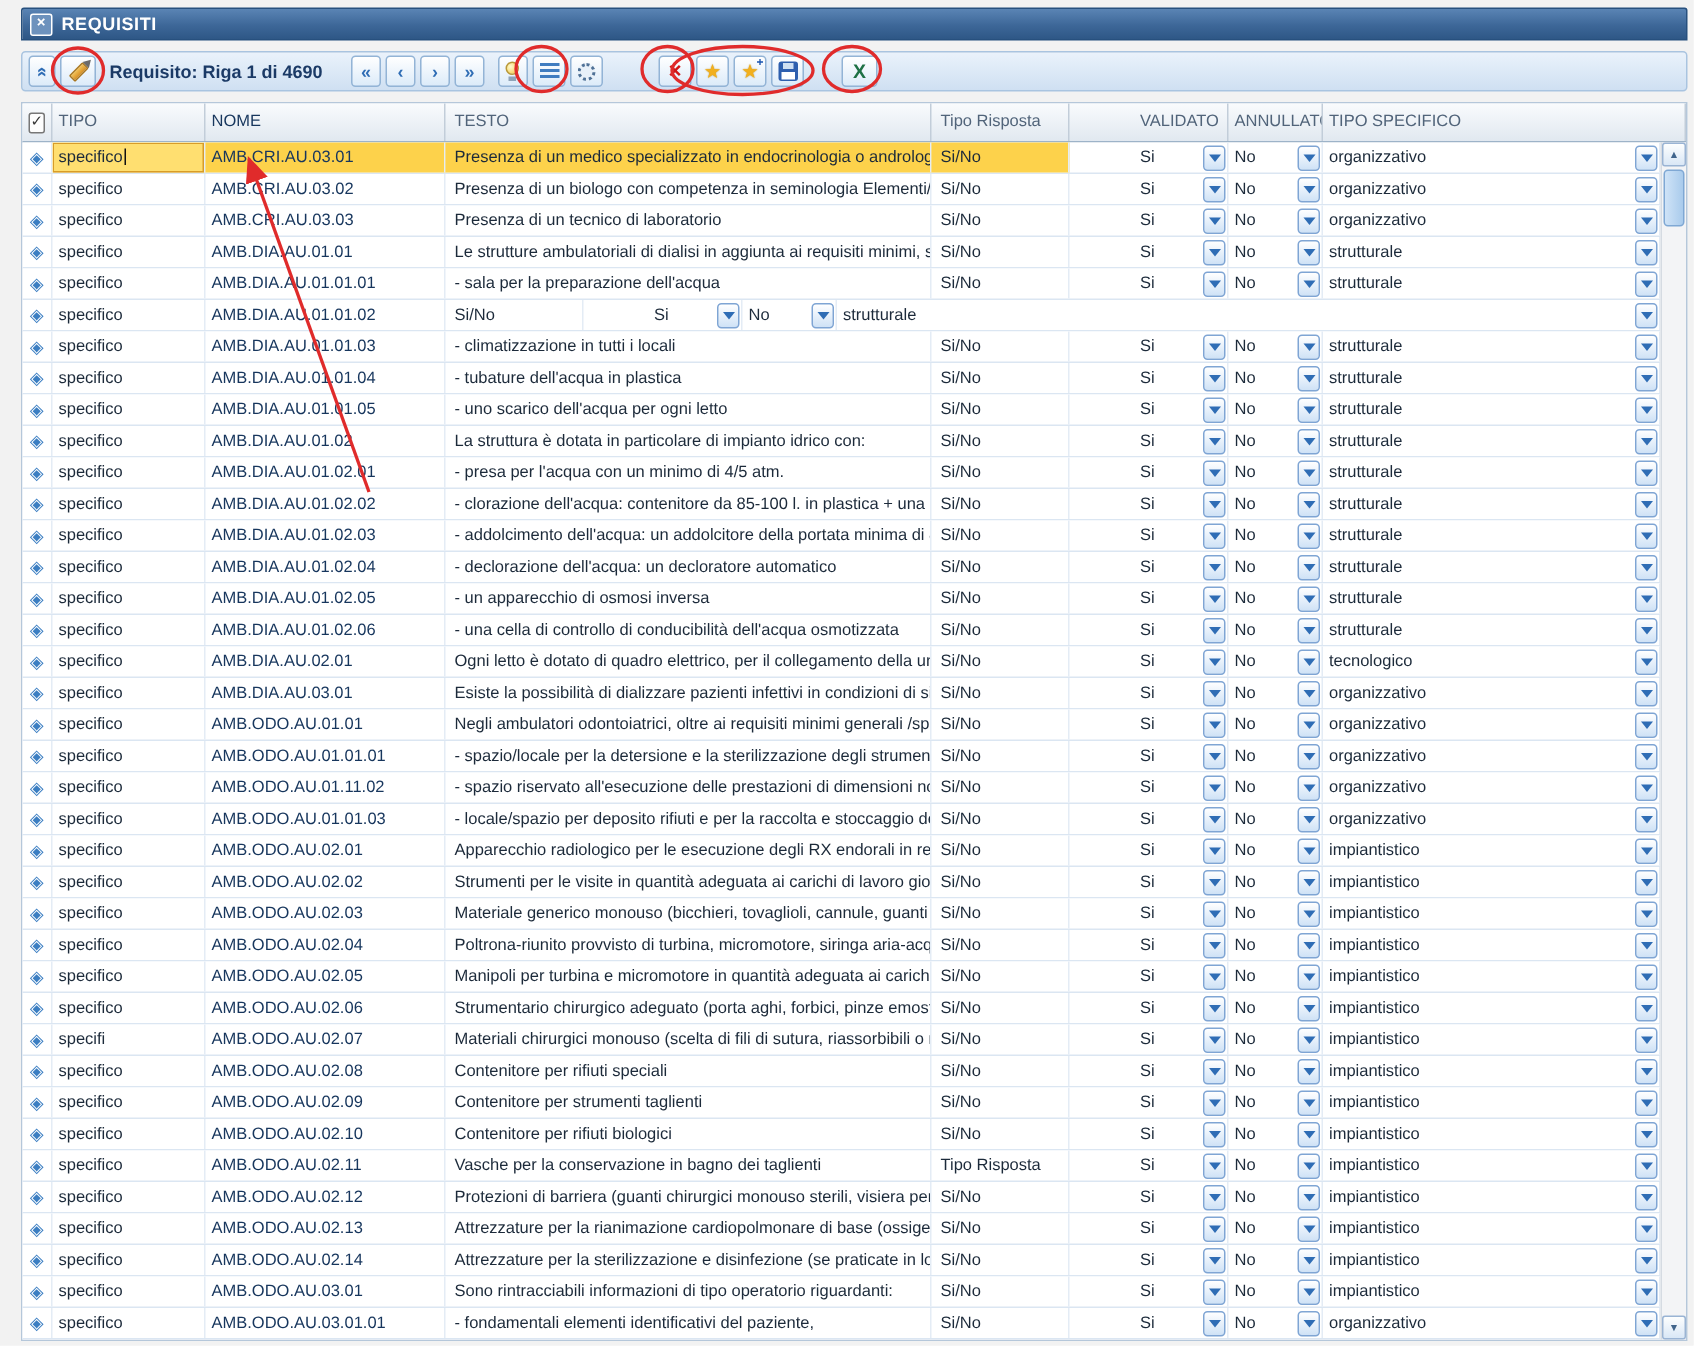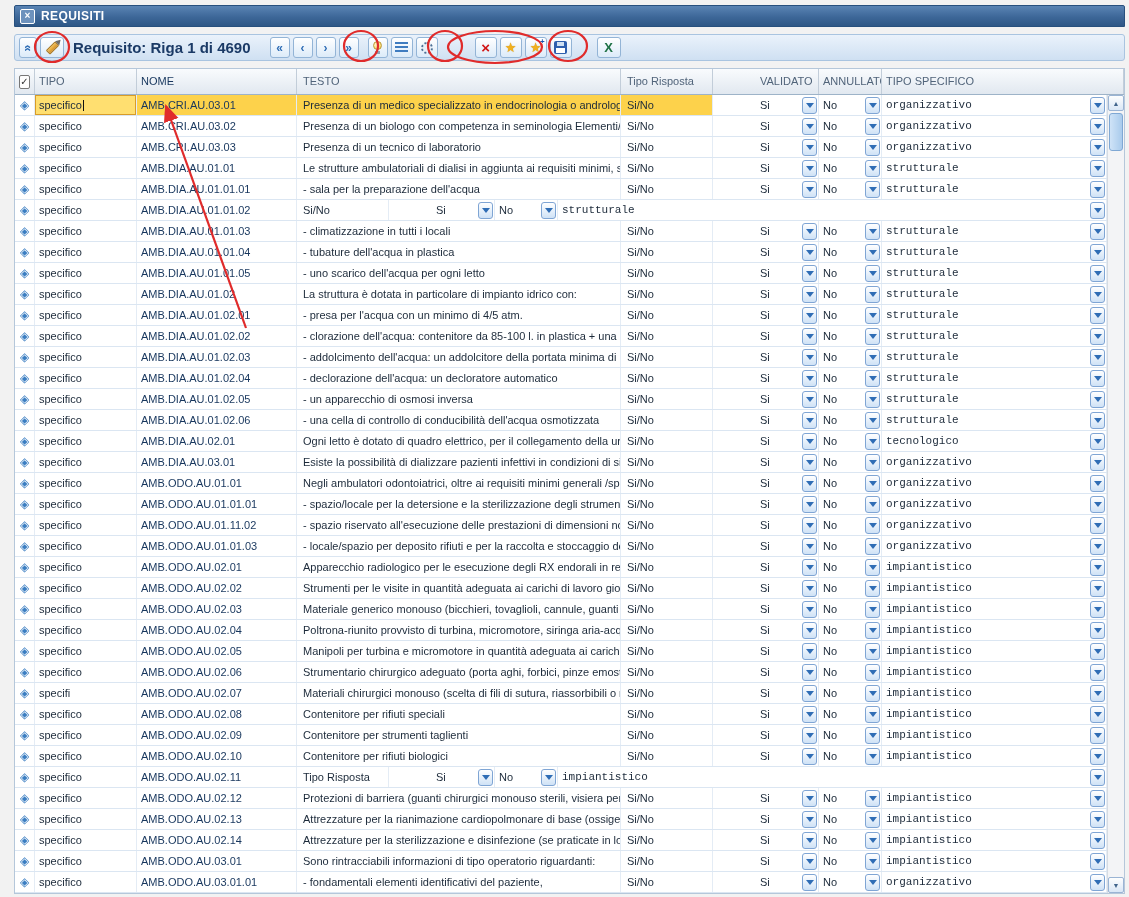--- a/index.html
+++ b/index.html
@@ -17,21 +17,21 @@
   
   .toolbar { margin-top:7px; height:27px; background:linear-gradient(#eaf2fb,#cfe0f2);
              border:1px solid #a9c4e0; border-radius:3px; box-sizing:border-box;
              display:flex; align-items:center; padding:0 4px; gap:3px; }
   .tbtn { height:21px; border:1px solid #93b4d6; border-radius:3px;
           background:linear-gradient(#ffffff,#dcebf9); display:flex; align-items:center;
           justify-content:center; box-sizing:border-box; flex:none; cursor:default; }
   .w18{width:18px} .w20{width:20px} .w22{width:22px} .w24{width:24px}
   .glyph-blue { color:#2f6db5; font-weight:bold; font-size:12px; line-height:1; }
   .rot90 { display:inline-block; transform:rotate(90deg); }
-  .record-label { color:#1b3a66; font-weight:bold; font-size:15px; margin:0 8px 0 6px; white-space:nowrap; }
+  .record-label { color:#1b3a66; font-weight:bold; font-size:12px; margin:0 8px 0 6px; white-space:nowrap; }
   .ml8{margin-left:8px} .ml6{margin-left:6px} .ml34{margin-left:34px} .ml22{margin-left:22px}
 
   .pencil { position:relative; width:11px; height:4px; background:linear-gradient(#f3c35a,#d68f25);
             border:1px solid #a8761f; transform:rotate(-45deg); display:inline-block; border-radius:1px; }
   .pencil::after { content:""; position:absolute; right:-6px; top:-1px; width:0; height:0;
                    border-top:3px solid transparent; border-bottom:3px solid transparent; border-left:5px solid #6b6b6b; }
   .bulb { position:relative; width:10px; height:13px; display:inline-block; }
   .bulb::before { content:""; position:absolute; top:0; left:0; width:9px; height:9px; border-radius:50%;
                   background:radial-gradient(circle at 35% 35%, #fffbd2, #f4c73e); border:1px solid #b9993a; box-sizing:border-box; }
   .bulb::after { content:""; position:absolute; bottom:0; left:2px; width:5px; height:3px; background:#8fa3b8; }
@@ -62,21 +62,21 @@
   .c-icon{width:20px; text-align:center;} .h-icon{width:20px; display:flex; align-items:center; justify-content:center;}
   .c-tipo,.h-tipo{width:102px; padding-left:4px;}
   .c-nome,.h-nome{width:160px; padding-left:4px; color:#17365d;}
   .c-testo,.h-testo{width:324px; padding-left:6px;}
   .c-risposta,.h-risposta{width:92px; padding-left:6px;}
   .c-validato,.h-validato{width:63px;margin-left:43px;}
   .c-annullato,.h-annullato{width:63px;}
   .c-spec{flex:1;} .h-spec{flex:1;}
   .c-validato,.c-annullato { display:flex; align-items:center; justify-content:space-between; padding-left:4px; }
   .c-spec { display:flex; align-items:center; }
-  .spec-text { flex:1; padding-left:4px; overflow:hidden; white-space:nowrap;font-family:Liberation Mono, monospace; }
+  .spec-text { flex:1; padding-left:4px; overflow:hidden; white-space:nowrap; }
   .diamond { color:#3b7ec2; font-size:12px; line-height:20px; }
   .dd { width:15px; height:17px; border:1px solid #7fa5d4; border-radius:3px;
         background:linear-gradient(#ffffff,#cfe2f6); display:inline-flex; align-items:center;
         justify-content:center; margin-right:1px; flex:none; box-sizing:border-box; }
   .tri { width:0; height:0; border-left:4px solid transparent; border-right:4px solid transparent;
          border-top:5px solid #2f6db5; }
   .checkbox { width:12px; height:12px; border:1px solid #777; background:#fdfdfd; border-radius:2px;
               font-size:10px; line-height:11px; text-align:center; color:#333; }
 
   
@@ -998,20 +998,21 @@
               <span class="dd">
                 <i class="tri"></i>
               </span>
             </div>
   </div>
 
   <div class="row">
     <div class="c c-icon"><span class="diamond">◈</span></div>
     <div class="c c-tipo"><span>specifico</span></div>
     <div class="c c-nome"><span>AMB.ODO.AU.02.11</span></div>
+    <div class="c c-testo"><span>Vasche per la conservazione in bagno dei taglienti</span></div>
     <div class="c c-risposta"><span>Tipo Risposta</span></div>
     <div class="c c-validato">
               <span>Si</span>
               <span class="dd">
                 <i class="tri"></i>
               </span>
             </div>
     <div class="c c-annullato">
               <span>No</span>
               <span class="dd">

